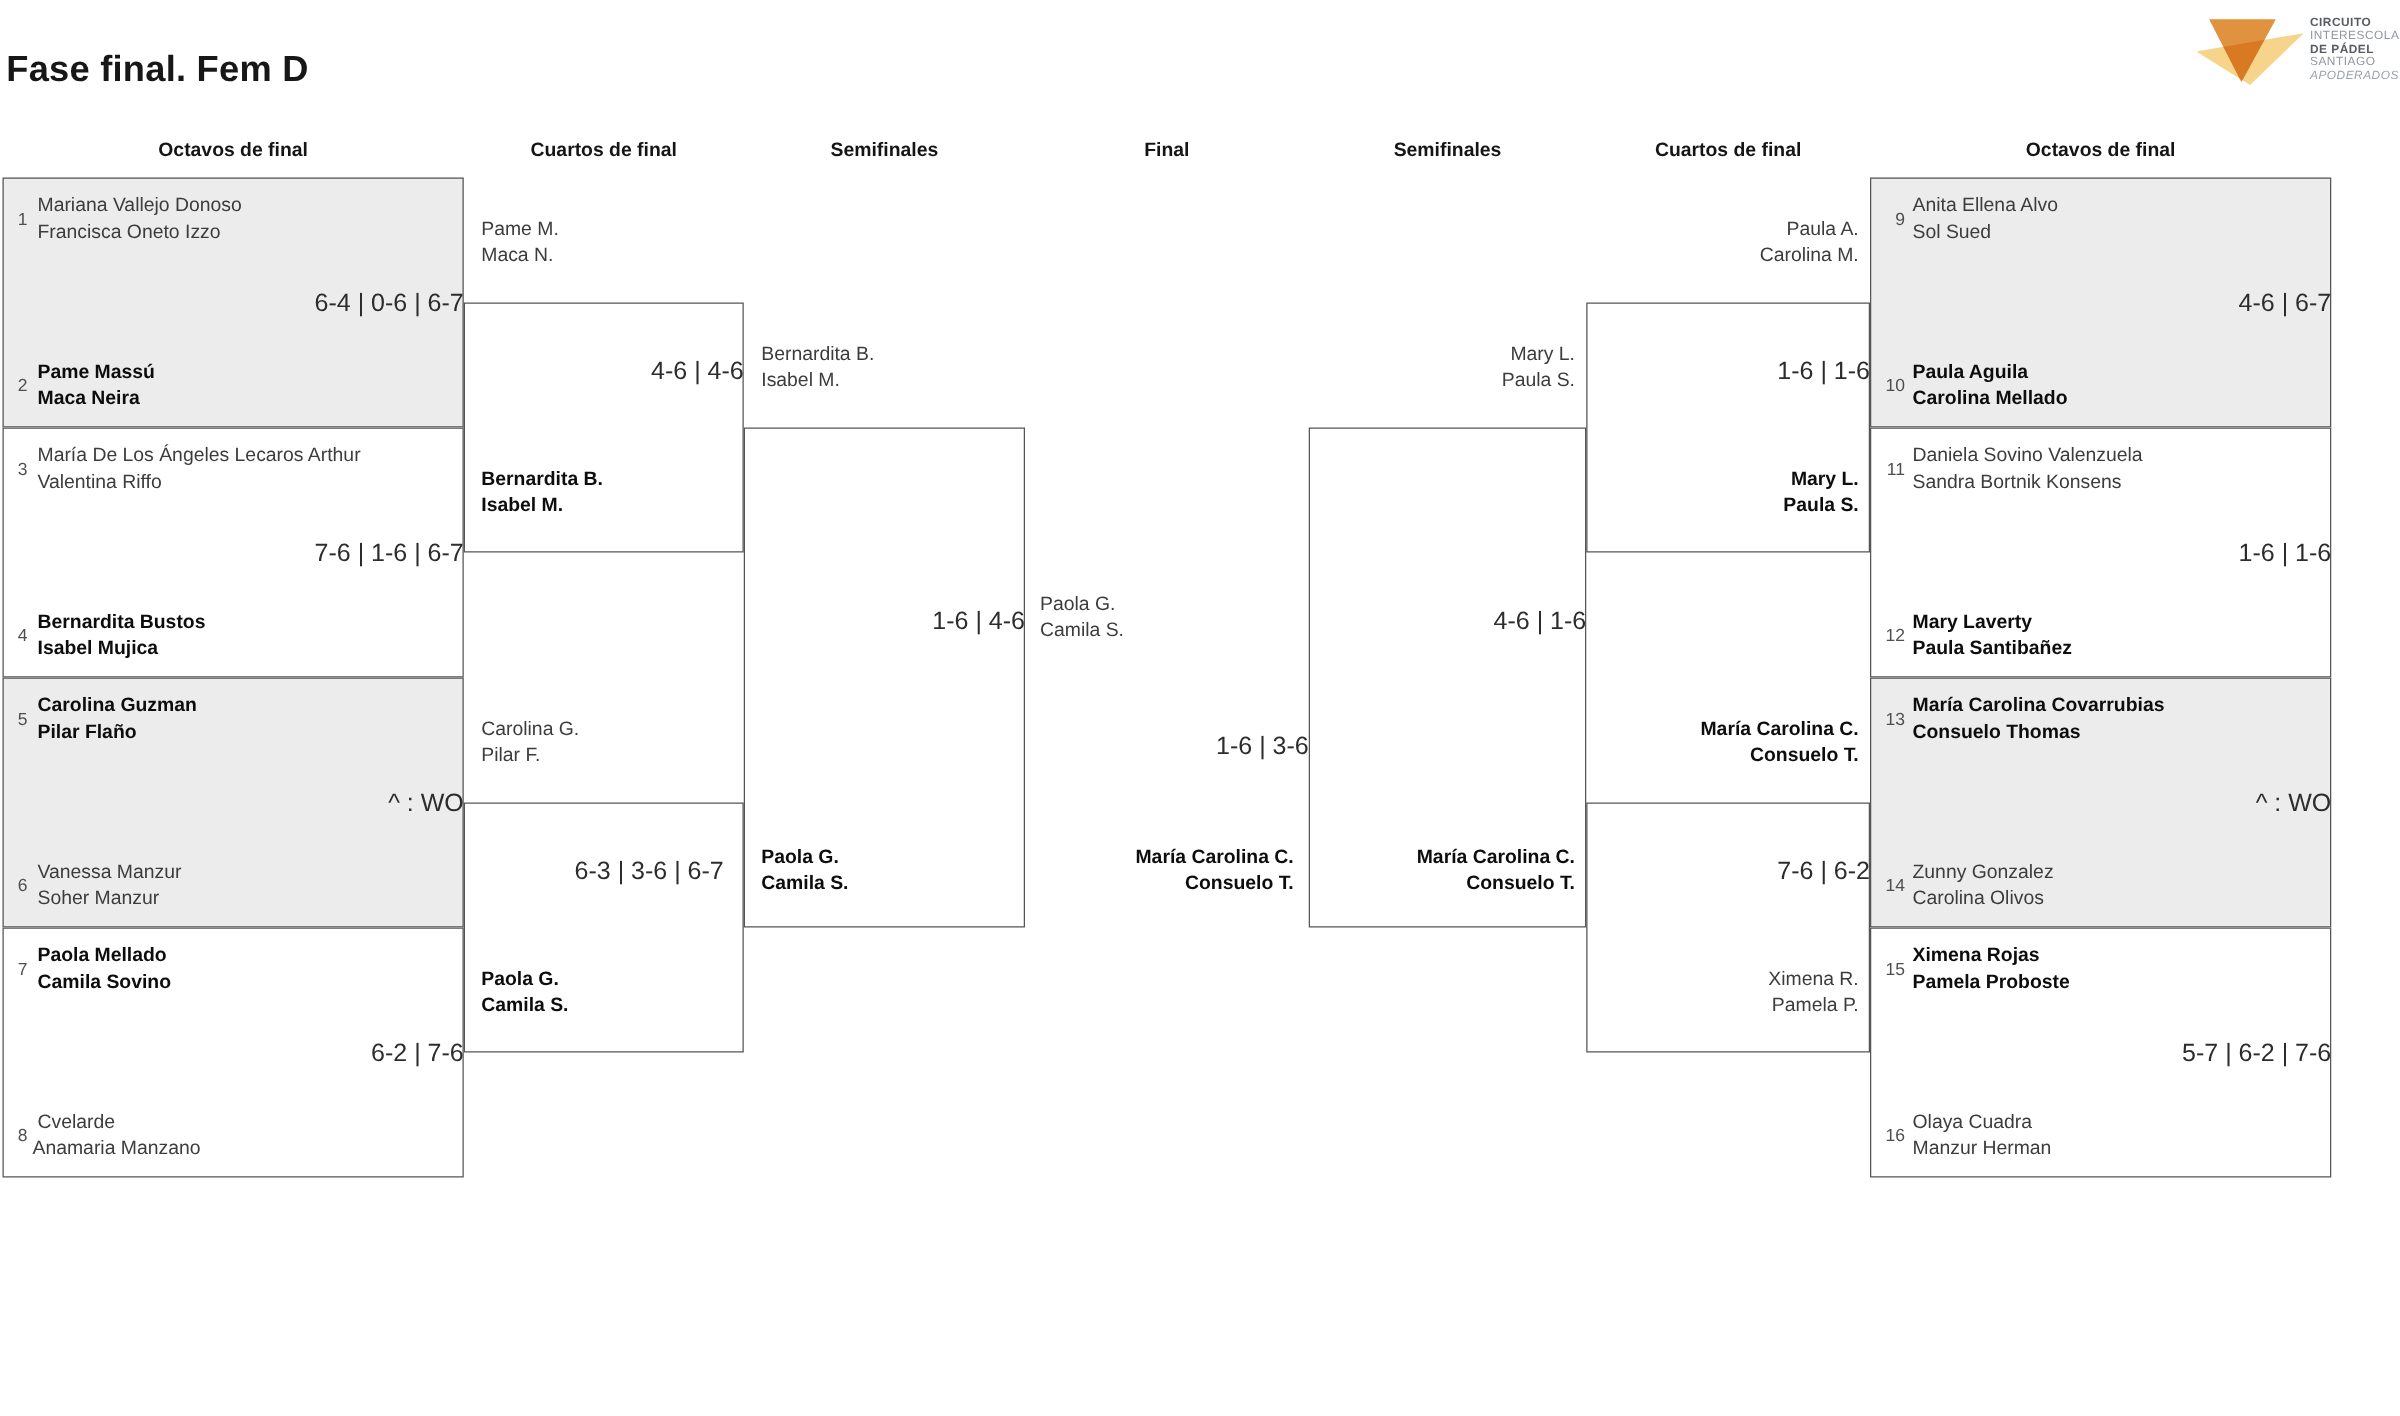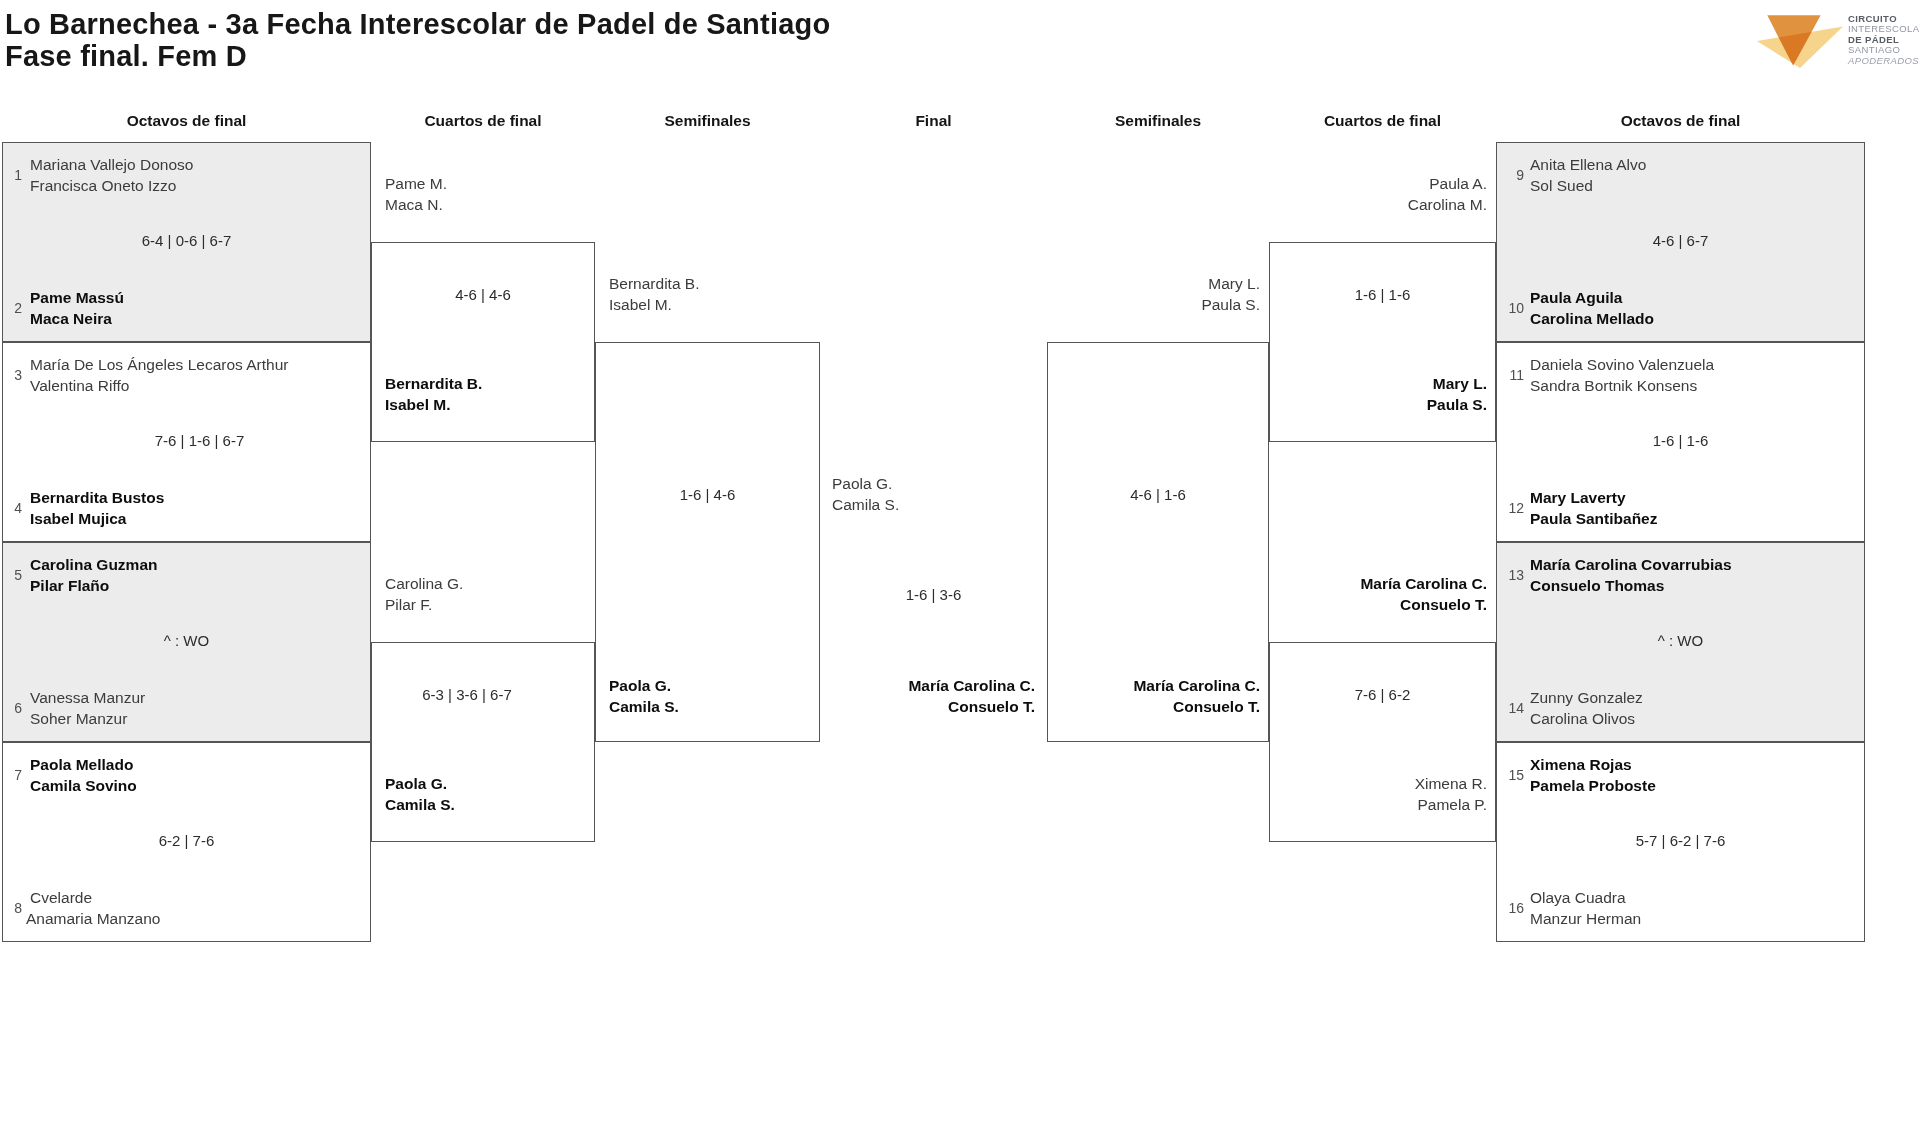--- a/index.html
+++ b/index.html
@@ -8,37 +8,36 @@
     font-family:"Liberation Sans",sans-serif;overflow:hidden;
   }
   .ttl{position:absolute;left:5px;font-size:29px;font-weight:600;color:#171717;white-space:nowrap;letter-spacing:.2px;}
   .hdr{position:absolute;top:112px;font-size:15.5px;font-weight:700;color:#151515;text-align:center;}
   .box{position:absolute;border:1px solid #555;box-sizing:border-box;background:#fff;}
   .box.gray{background:#ececec;}
   .nm{position:absolute;font-size:15.5px;line-height:20px;color:#3c3c3c;white-space:nowrap;}
   .w{font-weight:700;color:#0d0d0d;}
   .ra{text-align:right;}
   .seed{position:absolute;font-size:14px;color:#4f4f4f;text-align:right;}
-  .sc{position:absolute;font-size:15px;color:#2c2c2c;text-align:center;white-space:nowrap;}
+  .sc{position:absolute;font-size:20px;color:#2c2c2c;text-align:right;white-space:nowrap;}
   
   .fox{position:absolute;left:1757px;top:12px;width:86px;height:56px;}
   .fox .t{position:absolute;inset:0;}
   .fox-dark{background:#E0923F;clip-path:polygon(12% 6%,74% 6%,42% 96%);}
   .fox-light{background:#F7D48B;clip-path:polygon(0% 52%,100% 26%,50% 100%);mix-blend-mode:multiply;}
   .logotxt{position:absolute;left:1848px;top:14px;width:80px;}
   .logotxt div{font-size:9.5px;line-height:10.4px;letter-spacing:.4px;color:#9096a0;white-space:nowrap;}
   .logotxt .b{font-weight:700;color:#565b64;}
   .logotxt .i{font-style:italic;color:#9ba1ab;}
 </style>
 </head>
 <body>
 
 <div class="canvas">
 
-  <div class="ttl" style="top:8px">Lo Barnechea - 3a Fecha Interescolar de Padel de Santiago</div>
   <div class="ttl" style="top:40px">Fase final. Fem D</div>
 
   <div class="fox">
     <div class="t fox-dark"></div>
     <div class="t fox-light"></div>
   </div>
   <div class="logotxt">
     <div class="b">CIRCUITO</div>
     <div>INTERESCOLAR</div>
     <div class="b">DE PÁDEL</div>
@@ -63,21 +62,21 @@
   <div class="nm" style="left:30px;top:155px">Mariana Vallejo Donoso</div>
   <div class="nm" style="left:30px;top:176px">Francisca Oneto Izzo</div>
   <div class="sc" style="left:2px;top:232px;width:369px">6-4 | 0-6 | 6-7</div>
   <div class="seed" style="left:2px;top:300px;width:20px">2</div>
   <div class="nm w" style="left:30px;top:288px">Pame Massú</div>
   <div class="nm w" style="left:30px;top:309px">Maca Neira</div>
 
   <div class="seed" style="left:2px;top:367px;width:20px">3</div>
   <div class="nm" style="left:30px;top:355px">María De Los Ángeles Lecaros Arthur</div>
   <div class="nm" style="left:30px;top:376px">Valentina Riffo</div>
-  <div class="sc" style="left:15px;top:432px;width:369px">7-6 | 1-6 | 6-7</div>
+  <div class="sc" style="left:2px;top:432px;width:369px">7-6 | 1-6 | 6-7</div>
   <div class="seed" style="left:2px;top:500px;width:20px">4</div>
   <div class="nm w" style="left:30px;top:488px">Bernardita Bustos</div>
   <div class="nm w" style="left:30px;top:509px">Isabel Mujica</div>
 
   <div class="seed" style="left:2px;top:567px;width:20px">5</div>
   <div class="nm w" style="left:30px;top:555px">Carolina Guzman</div>
   <div class="nm w" style="left:30px;top:576px">Pilar Flaño</div>
   <div class="sc" style="left:2px;top:632px;width:369px">^ : WO</div>
   <div class="seed" style="left:2px;top:700px;width:20px">6</div>
   <div class="nm" style="left:30px;top:688px">Vanessa Manzur</div>

